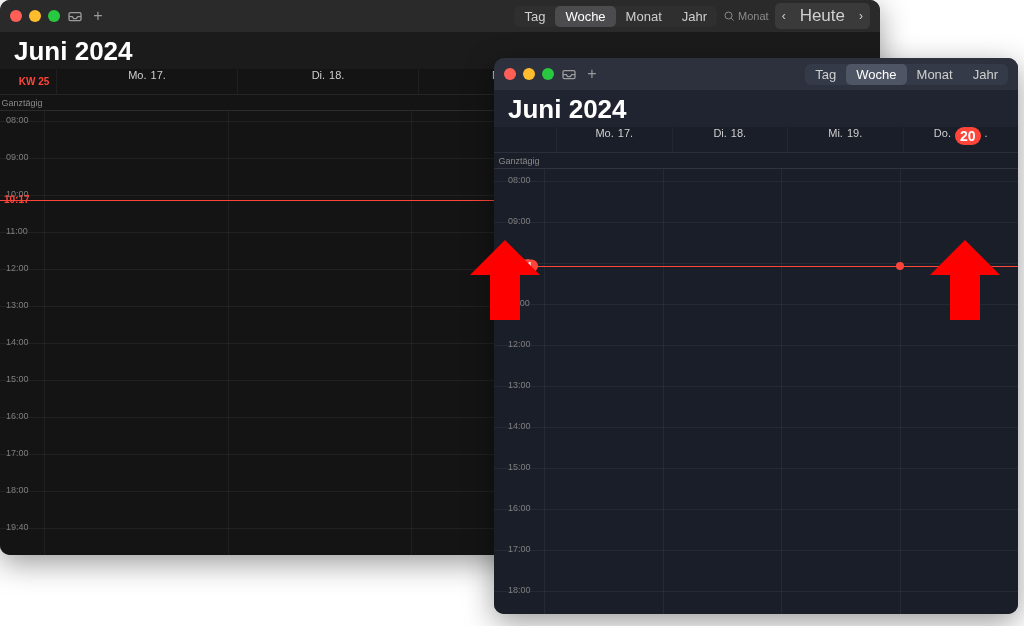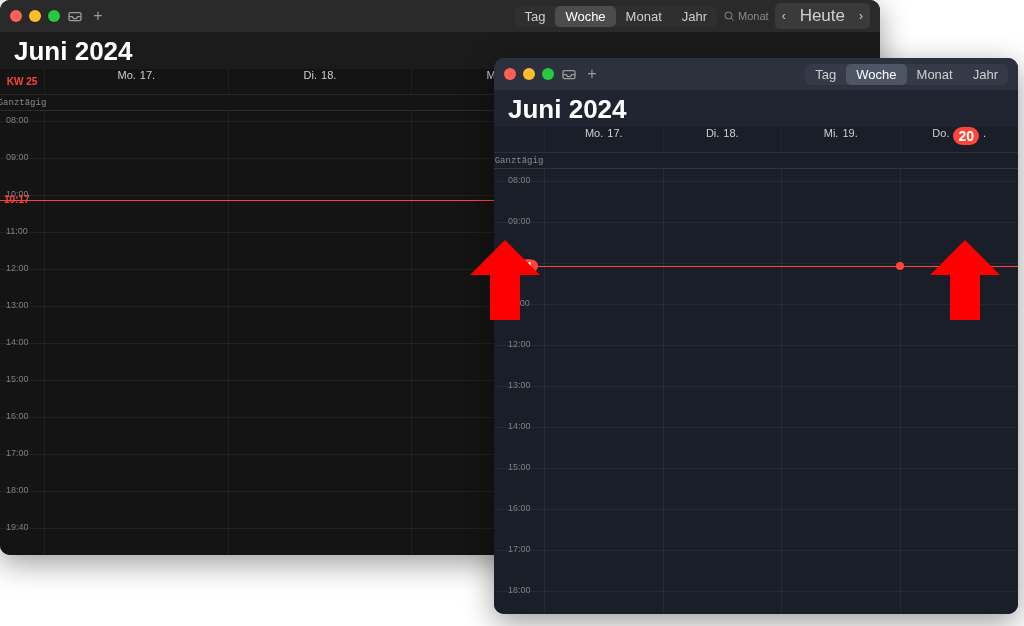--- a/index.html
+++ b/index.html
@@ -82,20 +82,21 @@
   .month-label {
     font-size:26px;
     font-weight:700;
     color:#fff;
     padding:4px 14px 2px;
   }
   .day-header {
     display:flex;
     height:26px;
     border-bottom:1px solid rgba(255,255,255,.08);
+    padding-left:12px;
   }
   .kw-cell {
     width:44px; flex:0 0 44px;
     display:flex; align-items:center; justify-content:center;
     font-size:10px; font-weight:700;
   }
   .day-cell {
     flex:1;
     display:flex; align-items:flex-start; justify-content:center;
     gap:4px;
@@ -108,21 +109,20 @@
     color:#fff;
     border-radius:9px;
     padding:1px 5px;
     font-weight:700;
     font-size:14px;
   }
   .allday-row {
     height:16px;
     border-bottom:1px solid rgba(255,255,255,.1);
     display:flex;
-    font-family:Liberation Mono, monospace;
   }
   .allday-label {
     width:44px; flex:0 0 44px;
     font-size:9px;
     color:#8a8a8a;
     display:flex; align-items:center; justify-content:center;
   }
 
   .grid {
     flex:1;

